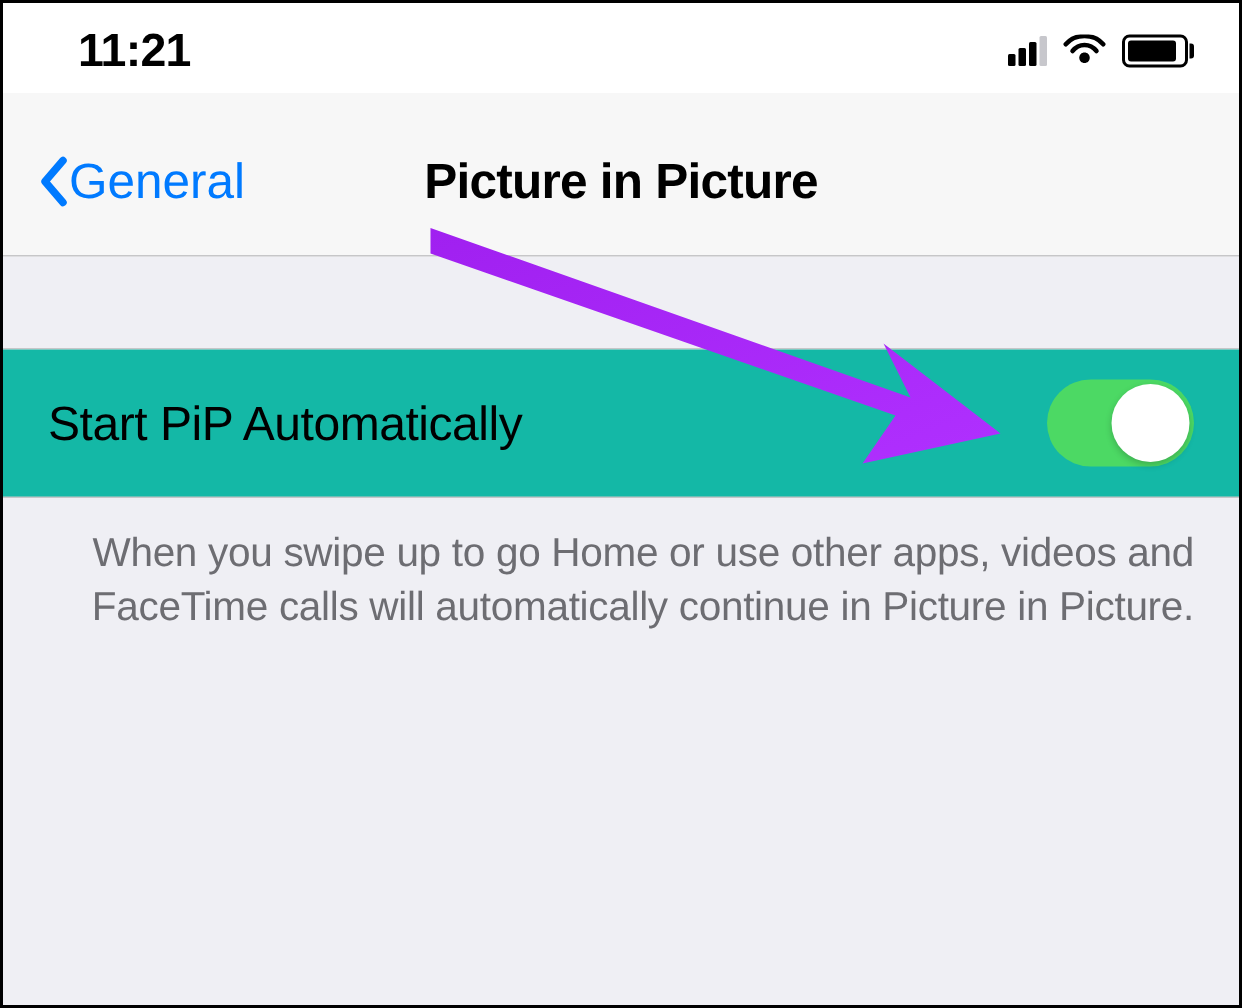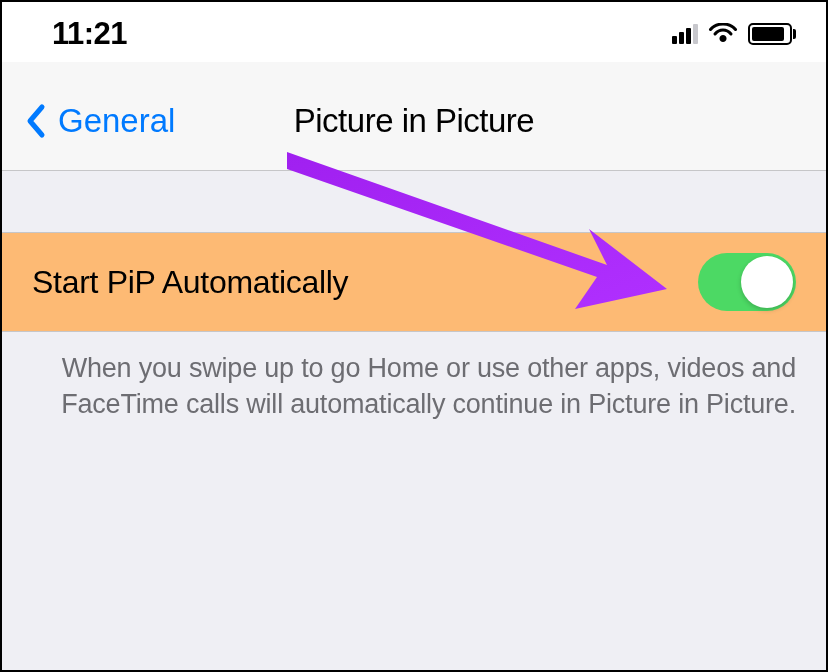--- a/index.html
+++ b/index.html
@@ -80,42 +80,42 @@
       border-bottom: 1px solid #c6c6c8;
       background: #f7f7f7;
     }
     .back-button {
       display: flex;
       align-items: center;
       color: #007aff;
       font-size: 33px;
       font-weight: 400;
       cursor: pointer;
-      gap: 12px;
+      gap: 0;
     }
     .back-chevron svg { display: block; }
     .nav-title {
       position: absolute;
       left: 50%;
       transform: translateX(-50%);
       font-size: 33px;
-      font-weight: 400;
+      font-weight: 700;
       letter-spacing: -0.5px;
     }
     .spacer {
       height: 62px;
       background: #efeff4;
       border-bottom: 1px solid #c6c6c8;
     }
     .setting-row {
       display: flex;
       justify-content: space-between;
       align-items: center;
       padding: 20px 30px;
-      background: #fdba74;
+      background: #14b8a6;
       border-bottom: 1px solid #c6c6c8;
     }
     .setting-label {
       font-size: 32px;
       font-weight: 400;
       letter-spacing: -0.3px;
     }
     .toggle-switch {
       width: 98px;
       height: 58px;

